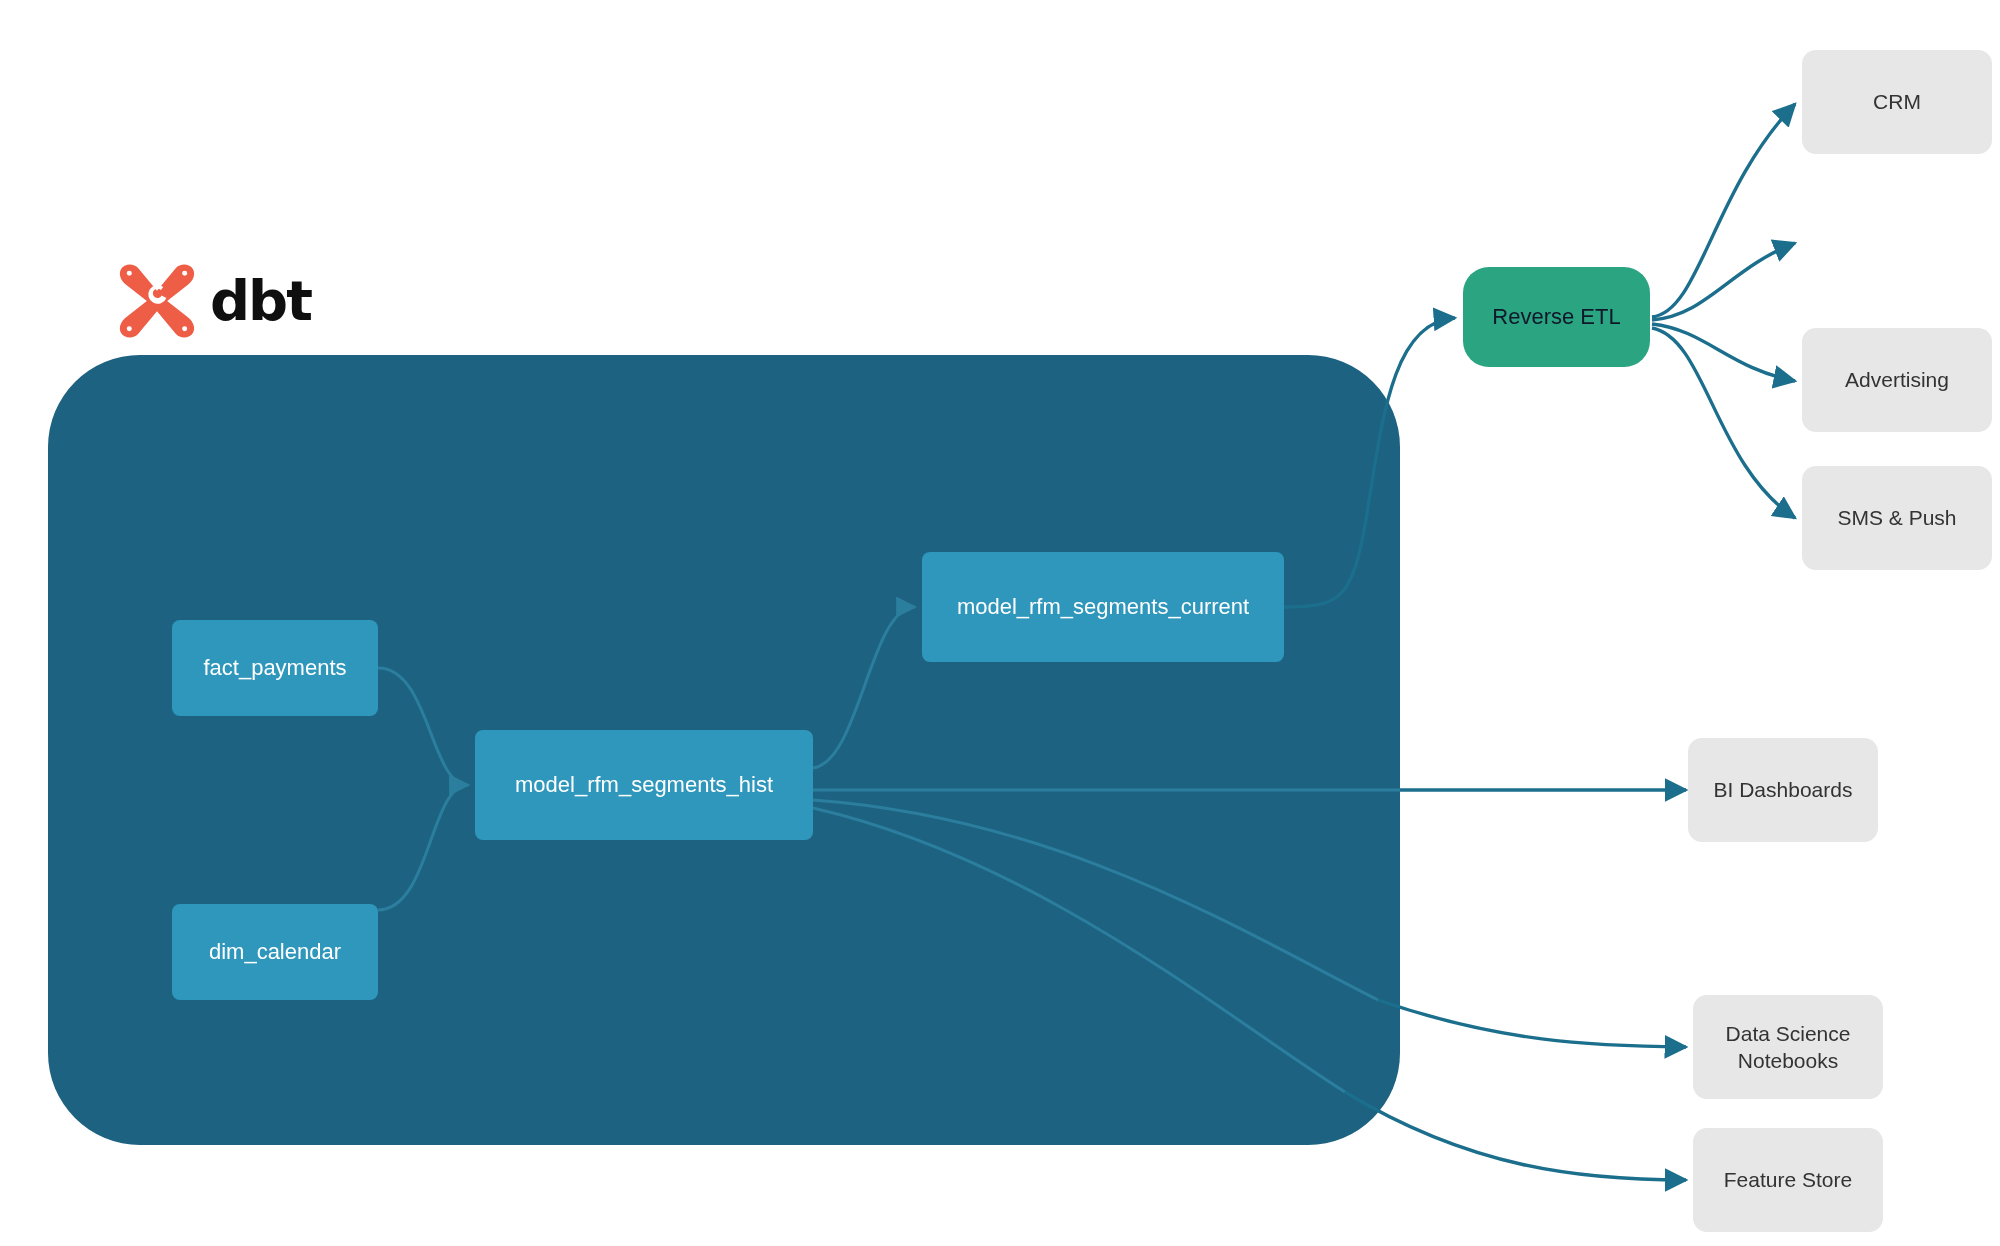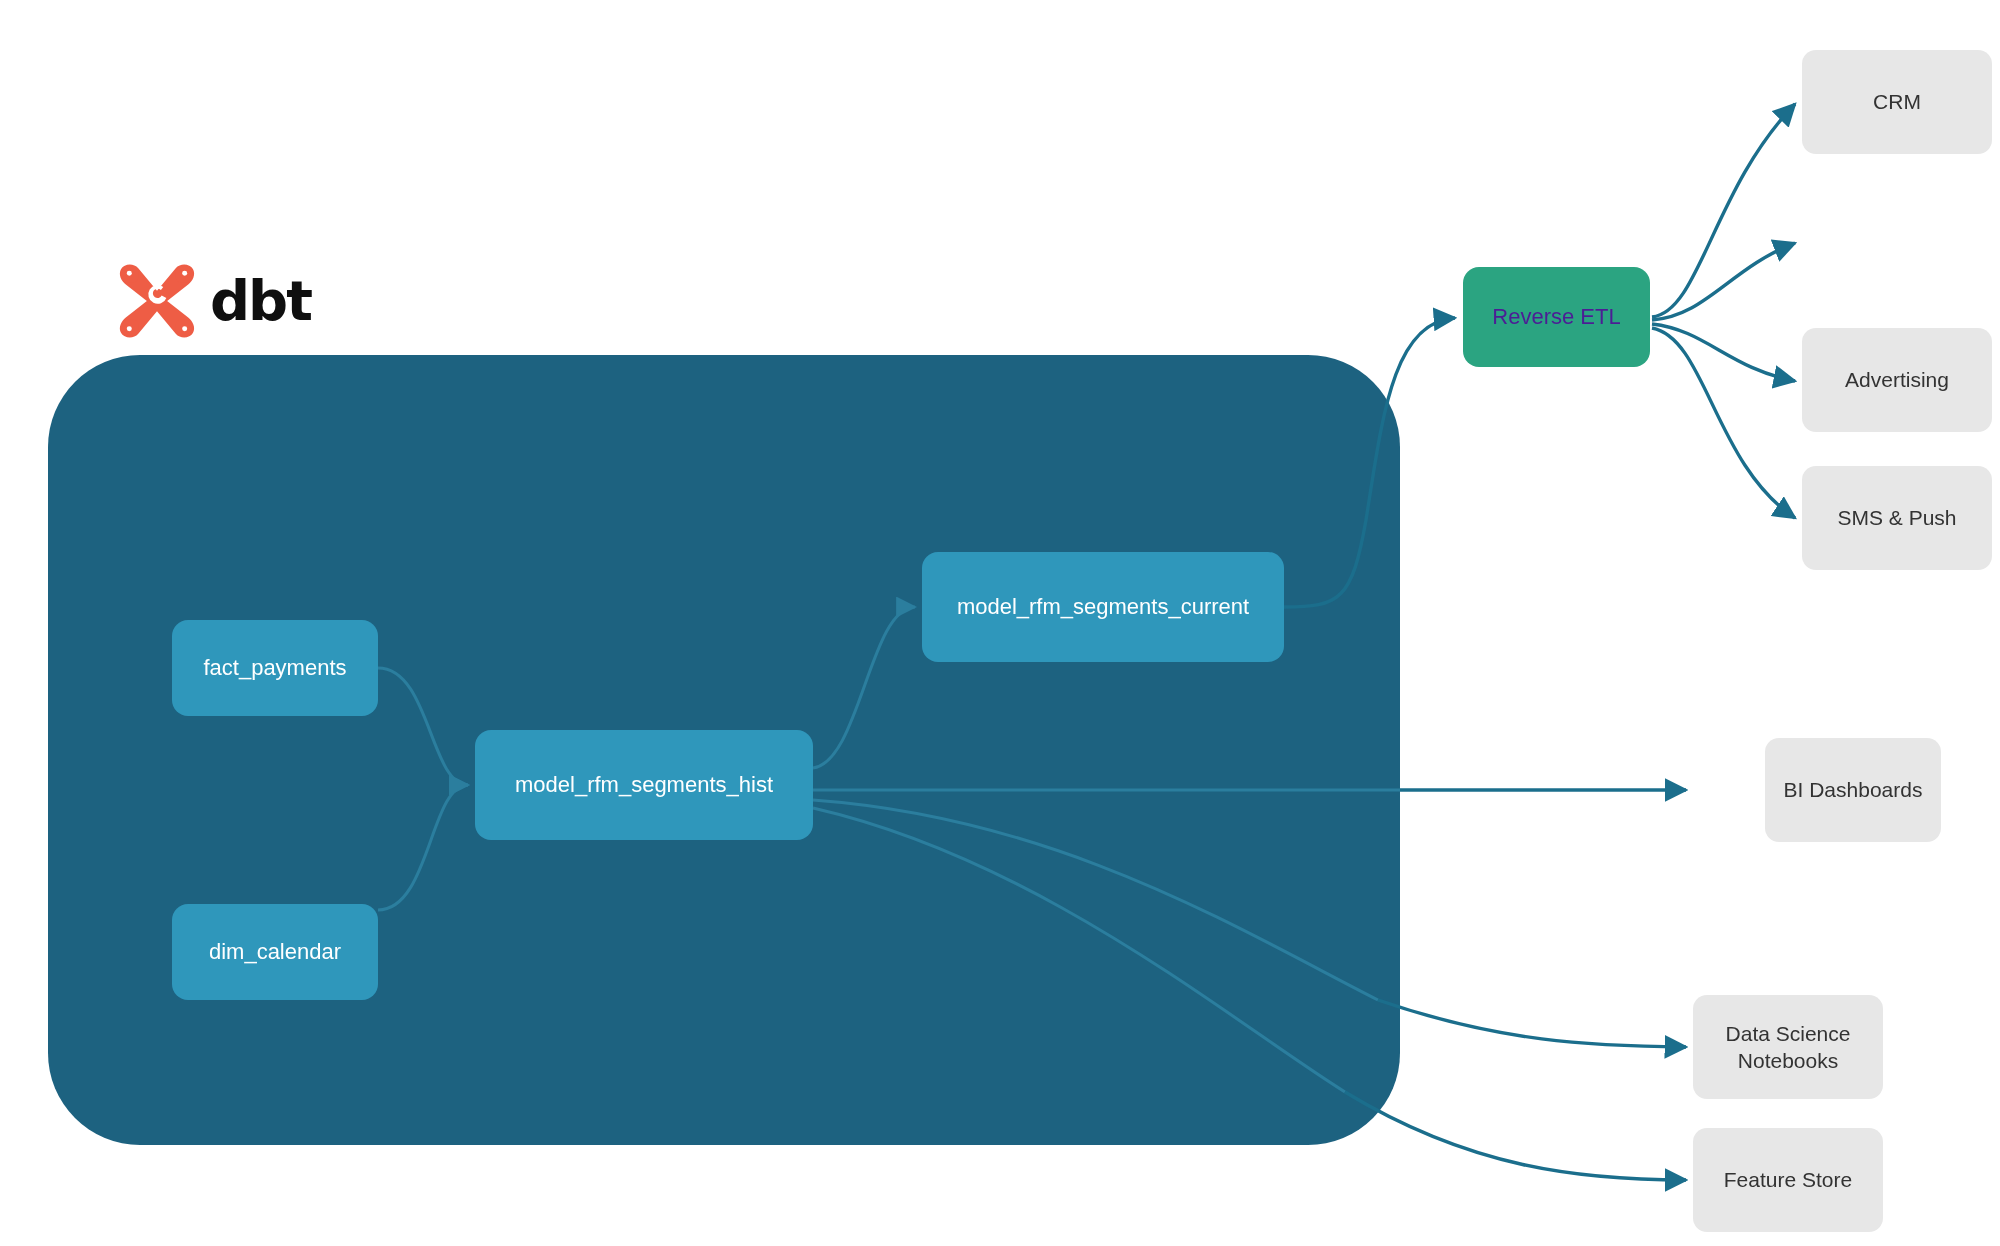--- a/index.html
+++ b/index.html
@@ -59,27 +59,27 @@
     justify-content: center;
     text-align: center;
     box-sizing: border-box;
     border-radius: 14px;
   }
   .node-model {
     background: #2f97bb;
     color: #ffffff;
     font-size: 22px;
     padding: 0 2px;
-    border-radius: 16px;
+    border-radius: 8px;
   }
   .node-reverse-etl {
     background: #2ba481;
-    color: #4c1d95;
+    color: #0f172a;
     font-size: 22px;
-    border-radius: 16px;
+    border-radius: 26px;
   }
   .node-dest {
     background: #e7e7e7;
     color: #333333;
     font-size: 21px;
     border-radius: 14px;
     line-height: 1.3;
     padding: 0 11px;
   }
 
@@ -88,21 +88,21 @@
   .n-hist               { left: 475px;  top: 730px;  width: 338px; height: 110px; }
   .n-current            { left: 922px;  top: 552px;  width: 362px; height: 110px; }
 
   .n-reverse-etl        { left: 1463px; top: 267px;  width: 187px; height: 100px; }
 
   .n-crm                { left: 1802px; top: 50px;   width: 190px; height: 104px; }
   .n-email              { left: 1802px; top: 190px;  width: 190px; height: 104px; }
   .n-advertising        { left: 1802px; top: 328px;  width: 190px; height: 104px; }
   .n-sms-push           { left: 1802px; top: 466px;  width: 190px; height: 104px; }
 
-  .n-bi-dashboards      { left: 1765px; top: 738px;  width: 176px; height: 104px; align-items: center; }
+  .n-bi-dashboards      { left: 1688px; top: 738px;  width: 190px; height: 104px; align-items: center; }
   .n-ds-notebooks       { left: 1693px; top: 995px;  width: 190px; height: 104px; }
   .n-feature-store      { left: 1693px; top: 1128px; width: 190px; height: 104px; }
 
   
   #edges-inner, #edges-outer {
     position: absolute;
     left: 0;
     top: 0;
     width: 2000px;
     height: 1246px;

